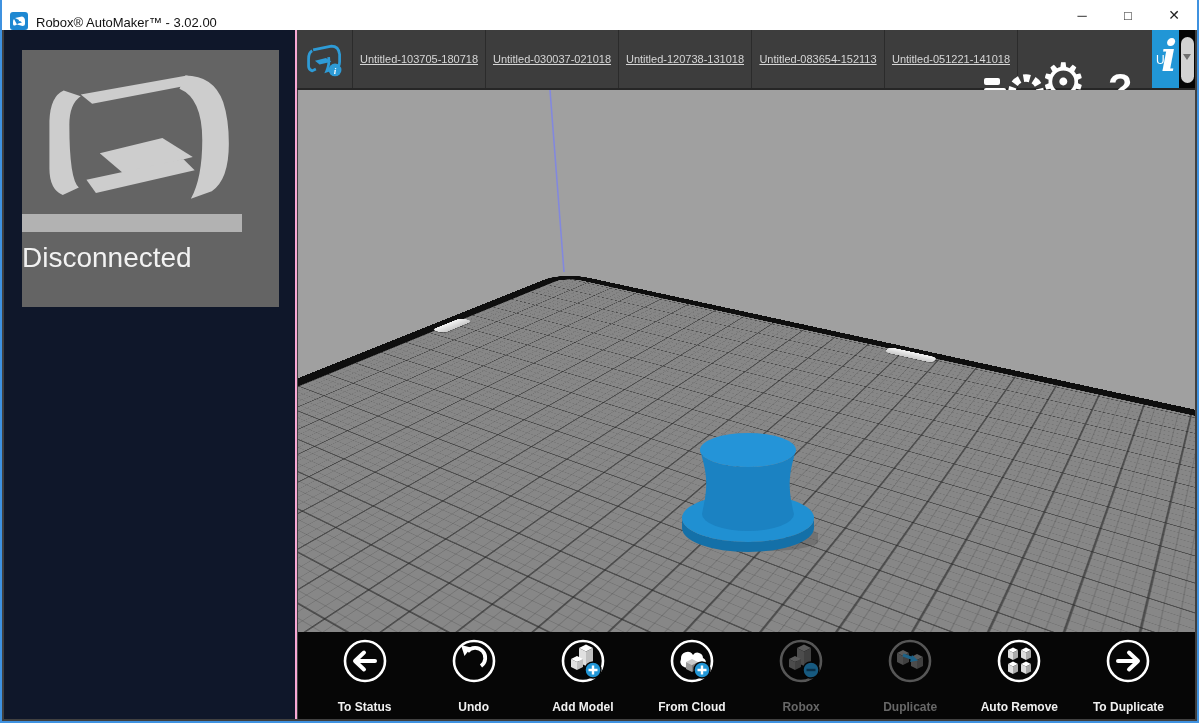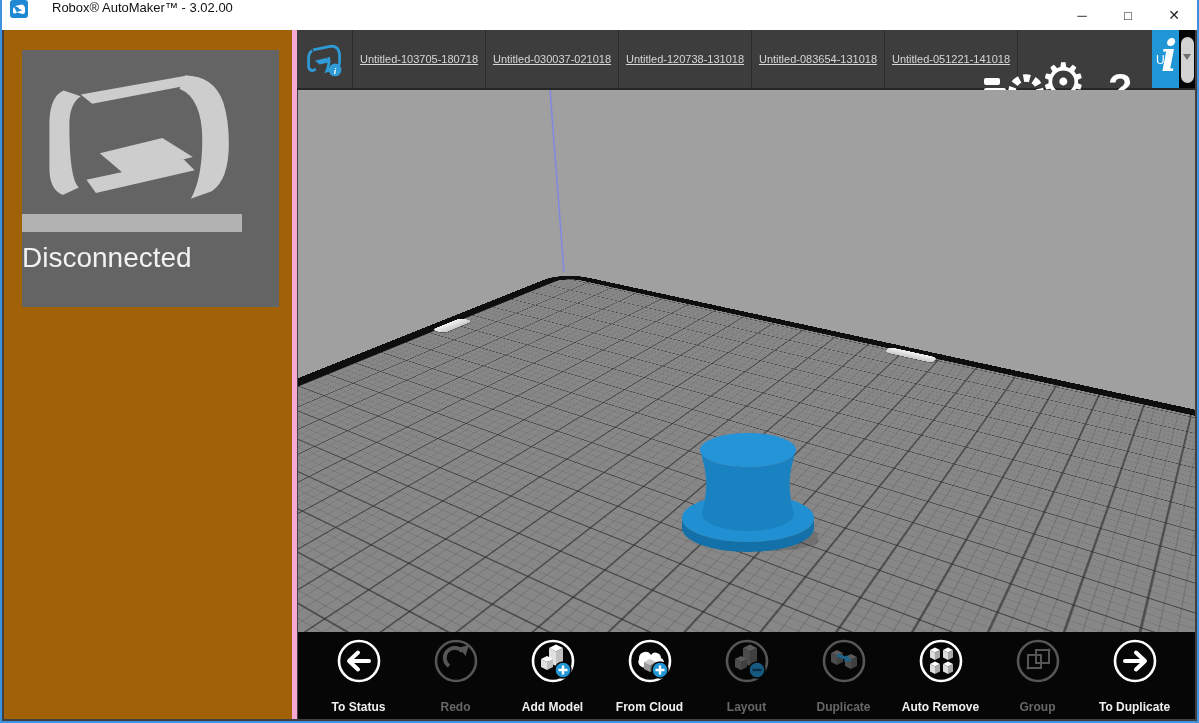--- a/index.html
+++ b/index.html
@@ -3,21 +3,21 @@
 <meta charset="utf-8">
 <style>
   * { margin:0; padding:0; box-sizing:border-box; }
   html,body { width:1199px; height:723px; overflow:hidden; background:#000;
               font-family:"Liberation Sans", sans-serif; }
   .window { position:absolute; inset:0; border-left:2px solid #3f92e0;
             border-right:2px solid #3f92e0; border-bottom:2px solid #3f92e0; background:#404040; }
 
   
   .titlebar { position:absolute; left:0; top:0; width:100%; height:30px; background:#ffffff;
-              display:flex; align-items:flex-start;gap:16px; }
+              display:flex; align-items:flex-end; }
   .app-icon { width:18px; height:18px; margin:0 8px 0 8px; background:#1e88d2; border-radius:3px;
               position:relative; flex:0 0 auto; }
   .app-icon svg { position:absolute; inset:2px; }
   .title-text { font-size:13px; color:#111; }
   .win-controls { margin-left:auto; display:flex; height:100%; }
   .win-btn { width:46px; height:100%; display:flex; align-items:center; justify-content:center;
              font-size:13px; color:#222; }
   .win-btn.close { font-size:14px; }
 
   
@@ -38,22 +38,22 @@
                        background:#d2d2d2; border-radius:7px; }
   .tab-scroll .arr { position:absolute; left:4px; top:24px; width:0; height:0;
                      border-left:4.5px solid transparent; border-right:4.5px solid transparent;
                      border-top:6px solid #6f6f6f; }
   .overlay-icons { position:absolute; top:30px; left:0; width:100%; height:60px; pointer-events:none; }
   .ov { position:absolute; pointer-events:auto; }
   .ov-gear { left:1038px; top:26px; font-size:52px; color:#fff; line-height:1; }
   .ov-help { left:1106px; top:38px; font-size:40px; font-weight:bold; color:#fff; line-height:1; }
 
   
-  .sidebar { position:absolute; left:2px; top:30px; width:293px; bottom:2px; background:#a16207;
-             border-right:5px solid #f9a8d4; }
+  .sidebar { position:absolute; left:2px; top:30px; width:293px; bottom:2px; background:#0f172a;
+             border-right:2px solid #f9a8d4; }
   .printer-card { position:absolute; left:18px; top:20px; width:257px; height:257px; background:#646464; }
   .printer-card svg { position:absolute; left:14px; top:14px; }
   .progress-strip { position:absolute; left:18px; top:184px; width:220px; height:18px; background:#b2b2b2; }
   .disc-label { position:absolute; left:18px; top:212px; font-size:28px; font-weight:300; color:#f2f2f2; }
 
   
   .viewport { position:absolute; left:296px; top:90px; right:2px; bottom:2px; background:#a0a0a0;
               overflow:hidden; perspective:963px; perspective-origin:244px 148px; }
   .bed { position:absolute; left:-238px; top:-201px; width:1300px; height:1300px;
          transform:rotateX(75deg) rotateZ(37deg);
@@ -130,21 +130,21 @@
     <div class="doc-tab">
         <span>Untitled-103705-180718</span>
       </div>
     <div class="doc-tab">
         <span>Untitled-030037-021018</span>
       </div>
     <div class="doc-tab">
         <span>Untitled-120738-131018</span>
       </div>
     <div class="doc-tab">
-        <span>Untitled-083654-131018</span>
+        <span>Untitled-083654-152113</span>
       </div>
     <div class="doc-tab">
         <span>Untitled-051221-141018</span>
       </div>
     <div class="sel-tab">
       <span class="clip">U</span>
       <span class="big-i">i</span>
     </div>
     <div class="tab-scroll">
       <div class="thumb"></div>
@@ -184,31 +184,29 @@
 
     <div class="tbtn">
       <svg width="46" height="46" viewBox="0 0 46 46">
         <circle cx="23" cy="23" r="20" fill="none" stroke="currentColor" stroke-width="2.6"></circle>
         <path d="M33 23 H16" stroke="currentColor" stroke-width="4" fill="none" stroke-linecap="round"></path>
         <path d="M22 14.5 L13 23 L22 31.5" fill="none" stroke="currentColor" stroke-width="4" stroke-linecap="round" stroke-linejoin="round"></path>
       </svg>
       <span class="lbl">To Status</span>
     </div>
 
-
-    <div class="tbtn disabled">
-      <svg width="46" height="46" viewBox="0 0 46 46">
-        <circle cx="23" cy="23" r="20" fill="none" stroke="currentColor" stroke-width="2.6"></circle>
-        <g transform="translate(46,0) scale(-1,1)">
-          <path d="M30 28 A10 10 0 1 0 16.5 13.5" fill="none" stroke="currentColor" stroke-width="3.8"></path>
-          <polygon points="10,7 20,9.5 13.5,18" fill="currentColor"></polygon>
-        </g>
-      </svg>
-      <span class="lbl">Redo</span>
-    </div>
+    <div class="tbtn">
+      <svg width="46" height="46" viewBox="0 0 46 46">
+        <circle cx="23" cy="23" r="20" fill="none" stroke="currentColor" stroke-width="2.6"></circle>
+        <path d="M30 28 A10 10 0 1 0 16.5 13.5" fill="none" stroke="currentColor" stroke-width="3.8"></path>
+        <polygon points="10,7 20,9.5 13.5,18" fill="currentColor"></polygon>
+      </svg>
+      <span class="lbl">Undo</span>
+    </div>
+
 
     <div class="tbtn">
       <svg width="46" height="46" viewBox="0 0 46 46">
         <circle cx="23" cy="23" r="20" fill="none" stroke="currentColor" stroke-width="2.6"></circle>
         <polygon points="19,10 26,6.5 33,10 26,13.5" fill="#ffffff"></polygon>
         <polygon points="19,10 26,13.5 26,28 19,24.5" fill="#e0e0e0"></polygon>
         <polygon points="26,13.5 33,10 33,24.5 26,28" fill="#c0c0c0"></polygon>
         <polygon points="11,21 17,18 23,21 17,24" fill="#ffffff"></polygon>
         <polygon points="11,21 17,24 17,32 11,29" fill="#e0e0e0"></polygon>
         <polygon points="17,24 23,21 23,29 17,32" fill="#c0c0c0"></polygon>
@@ -236,21 +234,21 @@
         <circle cx="23" cy="23" r="20" fill="none" stroke="currentColor" stroke-width="2.6"></circle>
         <polygon points="19,10 26,6.5 33,10 26,13.5" fill="#5a5a5a"></polygon>
         <polygon points="19,10 26,13.5 26,28 19,24.5" fill="#4c4c4c"></polygon>
         <polygon points="26,13.5 33,10 33,24.5 26,28" fill="#404040"></polygon>
         <polygon points="11,21 17,18 23,21 17,24" fill="#5a5a5a"></polygon>
         <polygon points="11,21 17,24 17,32 11,29" fill="#4c4c4c"></polygon>
         <polygon points="17,24 23,21 23,29 17,32" fill="#404040"></polygon>
         <circle cx="33" cy="32" r="8" fill="#175a80" stroke="#060606" stroke-width="1.4"></circle>
         <path d="M28.5 32 H37.5" stroke="#0a3049" stroke-width="2.4"></path>
       </svg>
-      <span class="lbl">Layout</span>
+      <span class="lbl">Robox</span>
     </div>
 
     <div class="tbtn disabled">
       <svg width="46" height="46" viewBox="0 0 46 46">
         <circle cx="23" cy="23" r="20" fill="none" stroke="currentColor" stroke-width="2.6"></circle>
         <polygon points="10,15 16,12 22,15 16,18" fill="#5a5a5a"></polygon>
         <polygon points="10,15 16,18 16,27 10,24" fill="#4c4c4c"></polygon>
         <polygon points="16,18 22,15 22,24 16,27" fill="#404040"></polygon>
         <polygon points="24,19 30,16 36,19 30,22" fill="#5a5a5a"></polygon>
         <polygon points="24,19 30,22 30,31 24,28" fill="#4c4c4c"></polygon>
@@ -282,30 +280,20 @@
         <g transform="translate(25,23)">
             <polygon points="0,3 5,0.5 10,3 5,5.5" fill="#fff"></polygon>
             <polygon points="0,3 5,5.5 5,13 0,10.5" fill="#ddd"></polygon>
             <polygon points="5,5.5 10,3 10,10.5 5,13" fill="#aaa"></polygon>
           </g>
         <circle cx="23" cy="23" r="20" fill="none" stroke="currentColor" stroke-width="2.6"></circle>
       </svg>
       <span class="lbl">Auto Remove</span>
     </div>
 
-    <div class="tbtn disabled">
-      <svg width="46" height="46" viewBox="0 0 46 46">
-        <circle cx="23" cy="23" r="20" fill="none" stroke="currentColor" stroke-width="2.6"></circle>
-        <rect x="13" y="17" width="13" height="13" fill="none" stroke="currentColor" stroke-width="2"></rect>
-        <rect x="21" y="12" width="13" height="13" fill="none" stroke="currentColor" stroke-width="2"></rect>
-        <circle cx="13" cy="30" r="1.6" fill="currentColor"></circle>
-        <circle cx="34" cy="12" r="1.6" fill="currentColor"></circle>
-      </svg>
-      <span class="lbl">Group</span>
-    </div>
 
     <div class="tbtn">
       <svg width="46" height="46" viewBox="0 0 46 46">
         <circle cx="23" cy="23" r="20" fill="none" stroke="currentColor" stroke-width="2.6"></circle>
         <path d="M13 23 H30" stroke="currentColor" stroke-width="4" fill="none" stroke-linecap="round"></path>
         <path d="M24 14.5 L33 23 L24 31.5" fill="none" stroke="currentColor" stroke-width="4" stroke-linecap="round" stroke-linejoin="round"></path>
       </svg>
       <span class="lbl">To Duplicate</span>
     </div>
 

